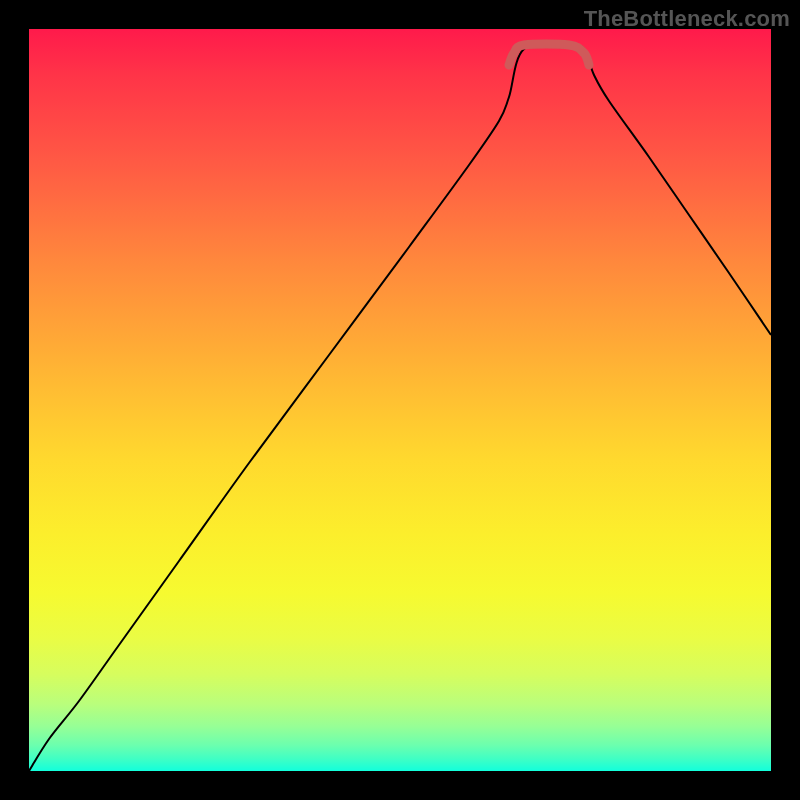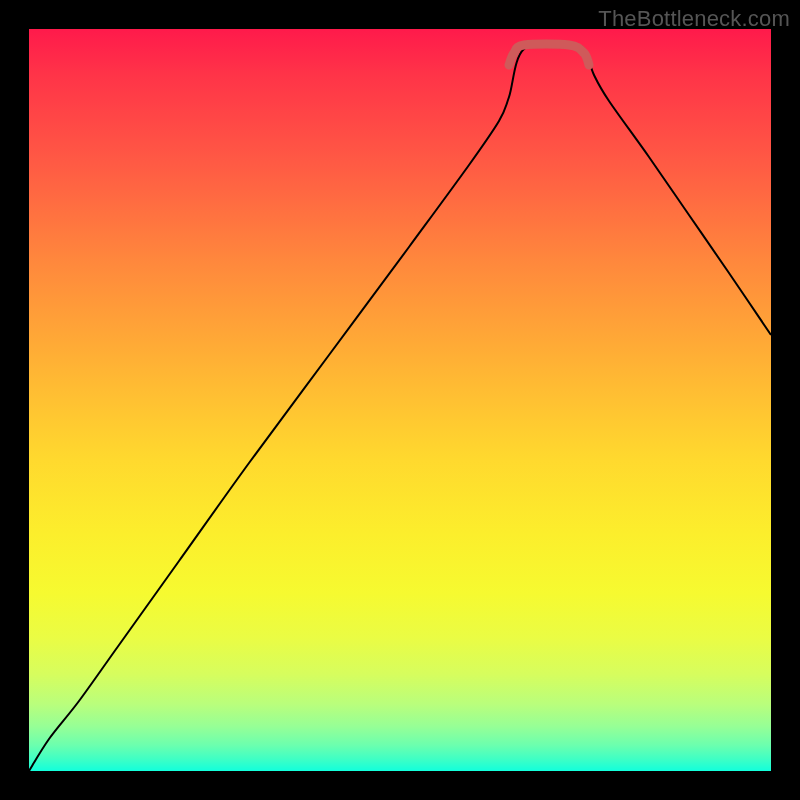--- a/index.html
+++ b/index.html
@@ -45,21 +45,21 @@
       #3cffc6 98.5%,
       #12ffdc 100%
     );
   }
   .watermark {
     position: absolute;
     top: 6px;
     right: 10px;
     color: #555;
     font-size: 22px;
-    font-weight: 400;
+    font-weight: 700;
     letter-spacing: 0.2px;
     user-select: none;
   }
   svg.curve {
     position: absolute;
     left: 0;
     top: 0;
     width: 742px;
     height: 742px;
     overflow: visible;

